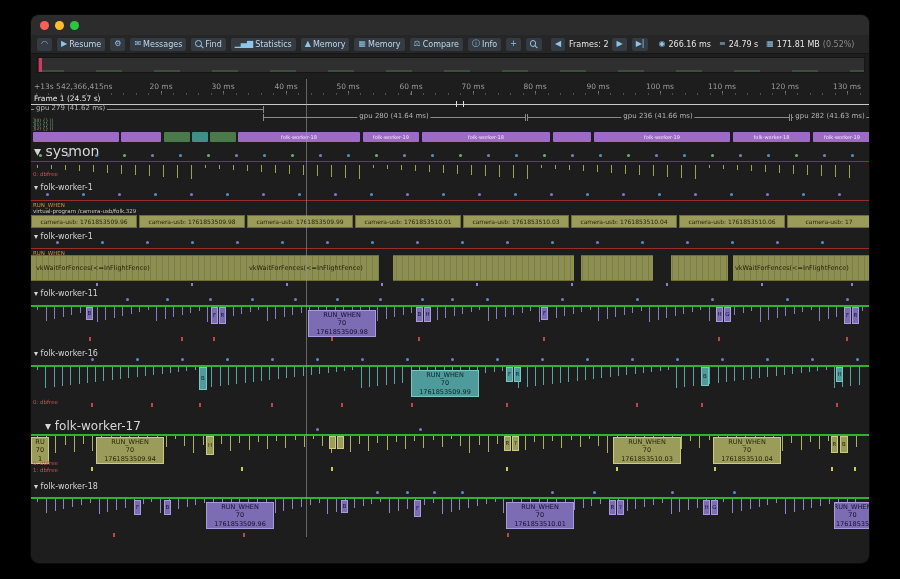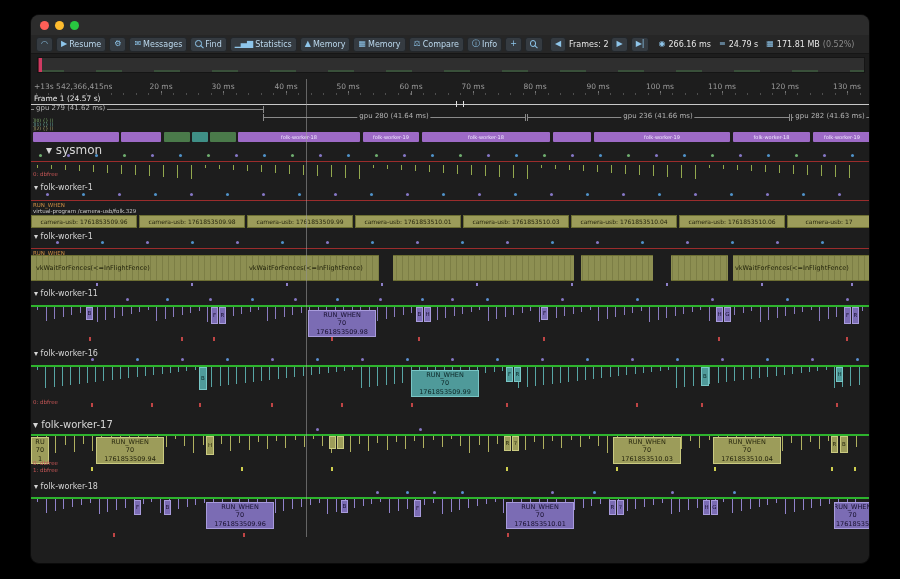--- a/index.html
+++ b/index.html
@@ -257,21 +257,21 @@
     <div style="position: absolute; left: 133px; top: 117px; width: 26px; height: 10px; background: rgb(74, 122, 74); border-radius: 1px; display: flex; align-items: center; justify-content: center; overflow: hidden; font-size: 5px; color: rgb(240, 234, 255);"></div>
     <div style="position: absolute; left: 161px; top: 117px; width: 16px; height: 10px; background: rgb(63, 143, 134); border-radius: 1px; display: flex; align-items: center; justify-content: center; overflow: hidden; font-size: 5px; color: rgb(240, 234, 255);"></div>
     <div style="position: absolute; left: 179px; top: 117px; width: 26px; height: 10px; background: rgb(74, 122, 74); border-radius: 1px; display: flex; align-items: center; justify-content: center; overflow: hidden; font-size: 5px; color: rgb(240, 234, 255);"></div>
     <div style="position: absolute; left: 207px; top: 117px; width: 122px; height: 10px; background: var(--gpu_purple); border-radius: 1px; display: flex; align-items: center; justify-content: center; overflow: hidden; font-size: 5px; color: rgb(240, 234, 255);">folk-worker-18</div>
     <div style="position: absolute; left: 332px; top: 117px; width: 56px; height: 10px; background: var(--gpu_purple); border-radius: 1px; display: flex; align-items: center; justify-content: center; overflow: hidden; font-size: 5px; color: rgb(240, 234, 255);">folk-worker-19</div>
     <div style="position: absolute; left: 391px; top: 117px; width: 128px; height: 10px; background: var(--gpu_purple); border-radius: 1px; display: flex; align-items: center; justify-content: center; overflow: hidden; font-size: 5px; color: rgb(240, 234, 255);">folk-worker-18</div>
     <div style="position: absolute; left: 522px; top: 117px; width: 38px; height: 10px; background: var(--gpu_purple); border-radius: 1px; display: flex; align-items: center; justify-content: center; overflow: hidden; font-size: 5px; color: rgb(240, 234, 255);"></div>
     <div style="position: absolute; left: 563px; top: 117px; width: 136px; height: 10px; background: var(--gpu_purple); border-radius: 1px; display: flex; align-items: center; justify-content: center; overflow: hidden; font-size: 5px; color: rgb(240, 234, 255);">folk-worker-19</div>
     <div style="position: absolute; left: 702px; top: 117px; width: 77px; height: 10px; background: var(--gpu_purple); border-radius: 1px; display: flex; align-items: center; justify-content: center; overflow: hidden; font-size: 5px; color: rgb(240, 234, 255);">folk-worker-18</div>
     <div style="position: absolute; left: 782px; top: 117px; width: 58px; height: 10px; background: var(--gpu_purple); border-radius: 1px; display: flex; align-items: center; justify-content: center; overflow: hidden; font-size: 5px; color: rgb(240, 234, 255);">folk-worker-19</div>
-    <div style="position: absolute; left: 15px; top: 129px; color: rgb(214, 214, 214); font-size: 12px; line-height: 1; white-space: nowrap;">▾ sysmon</div>
+    <div style="position: absolute; left: 3px; top: 129px; color: rgb(214, 214, 214); font-size: 14px; line-height: 1; white-space: nowrap;">▾ sysmon</div>
     <div style="position: absolute; left: 8px; top: 139px; width: 3px; height: 3px; background: rgb(111, 174, 111); border-radius: 50%;"></div>
     <div style="position: absolute; left: 36px; top: 139px; width: 3px; height: 3px; background: rgb(133, 119, 197); border-radius: 50%;"></div>
     <div style="position: absolute; left: 64px; top: 139px; width: 3px; height: 3px; background: rgb(79, 146, 200); border-radius: 50%;"></div>
     <div style="position: absolute; left: 92px; top: 139px; width: 3px; height: 3px; background: rgb(111, 174, 111); border-radius: 50%;"></div>
     <div style="position: absolute; left: 120px; top: 139px; width: 3px; height: 3px; background: rgb(133, 119, 197); border-radius: 50%;"></div>
     <div style="position: absolute; left: 148px; top: 139px; width: 3px; height: 3px; background: rgb(79, 146, 200); border-radius: 50%;"></div>
     <div style="position: absolute; left: 176px; top: 139px; width: 3px; height: 3px; background: rgb(111, 174, 111); border-radius: 50%;"></div>
     <div style="position: absolute; left: 204px; top: 139px; width: 3px; height: 3px; background: rgb(133, 119, 197); border-radius: 50%;"></div>
     <div style="position: absolute; left: 232px; top: 139px; width: 3px; height: 3px; background: rgb(79, 146, 200); border-radius: 50%;"></div>
     <div style="position: absolute; left: 260px; top: 139px; width: 3px; height: 3px; background: rgb(111, 174, 111); border-radius: 50%;"></div>
@@ -701,21 +701,21 @@
     <div style="position: absolute; left: 120px; top: 388px; width: 2px; height: 4px; background: rgb(192, 69, 69);"></div>
     <div style="position: absolute; left: 168px; top: 388px; width: 2px; height: 4px; background: rgb(192, 69, 69);"></div>
     <div style="position: absolute; left: 240px; top: 388px; width: 2px; height: 4px; background: rgb(192, 69, 69);"></div>
     <div style="position: absolute; left: 310px; top: 388px; width: 2px; height: 4px; background: rgb(192, 69, 69);"></div>
     <div style="position: absolute; left: 380px; top: 388px; width: 2px; height: 4px; background: rgb(192, 69, 69);"></div>
     <div style="position: absolute; left: 475px; top: 388px; width: 2px; height: 4px; background: rgb(192, 69, 69);"></div>
     <div style="position: absolute; left: 605px; top: 388px; width: 2px; height: 4px; background: rgb(192, 69, 69);"></div>
     <div style="position: absolute; left: 670px; top: 388px; width: 2px; height: 4px; background: rgb(192, 69, 69);"></div>
     <div style="position: absolute; left: 805px; top: 388px; width: 2px; height: 4px; background: rgb(192, 69, 69);"></div>
     <div style="position: absolute; left: 2px; top: 385px; color: rgb(194, 85, 85); font-size: 5.5px; line-height: 1; white-space: nowrap;">0: dbfree</div>
-    <div style="position: absolute; left: 2px; top: 405px; color: rgb(214, 214, 214); font-size: 10px; line-height: 1; white-space: nowrap;">▾ folk-worker-17</div>
+    <div style="position: absolute; left: 14px; top: 405px; color: rgb(214, 214, 214); font-size: 12px; line-height: 1; white-space: nowrap;">▾ folk-worker-17</div>
     <div style="position: absolute; left: 285px; top: 413px; width: 3px; height: 3px; background: rgb(133, 119, 197); border-radius: 50%;"></div>
     <div style="position: absolute; left: 388px; top: 413px; width: 3px; height: 3px; background: rgb(133, 119, 197); border-radius: 50%;"></div>
     <div style="position: absolute; left: 0px; top: 419px; width: 838px; height: 2px; background: rgb(45, 179, 45);"></div>
     <div style="position: absolute; left: 6px; top: 421px; width: 1px; height: 3px; background: rgb(176, 176, 96);"></div>
     <div style="position: absolute; left: 15.2px; top: 421px; width: 1px; height: 10px; background: rgb(176, 176, 96);"></div>
     <div style="position: absolute; left: 24.4px; top: 421px; width: 1px; height: 17px; background: rgb(176, 176, 96);"></div>
     <div style="position: absolute; left: 33.6px; top: 421px; width: 1px; height: 9px; background: rgb(176, 176, 96);"></div>
     <div style="position: absolute; left: 42.8px; top: 421px; width: 1px; height: 16px; background: rgb(176, 176, 96);"></div>
     <div style="position: absolute; left: 52px; top: 421px; width: 1px; height: 8px; background: rgb(176, 176, 96);"></div>
     <div style="position: absolute; left: 61.2px; top: 421px; width: 1px; height: 15px; background: rgb(176, 176, 96);"></div>

